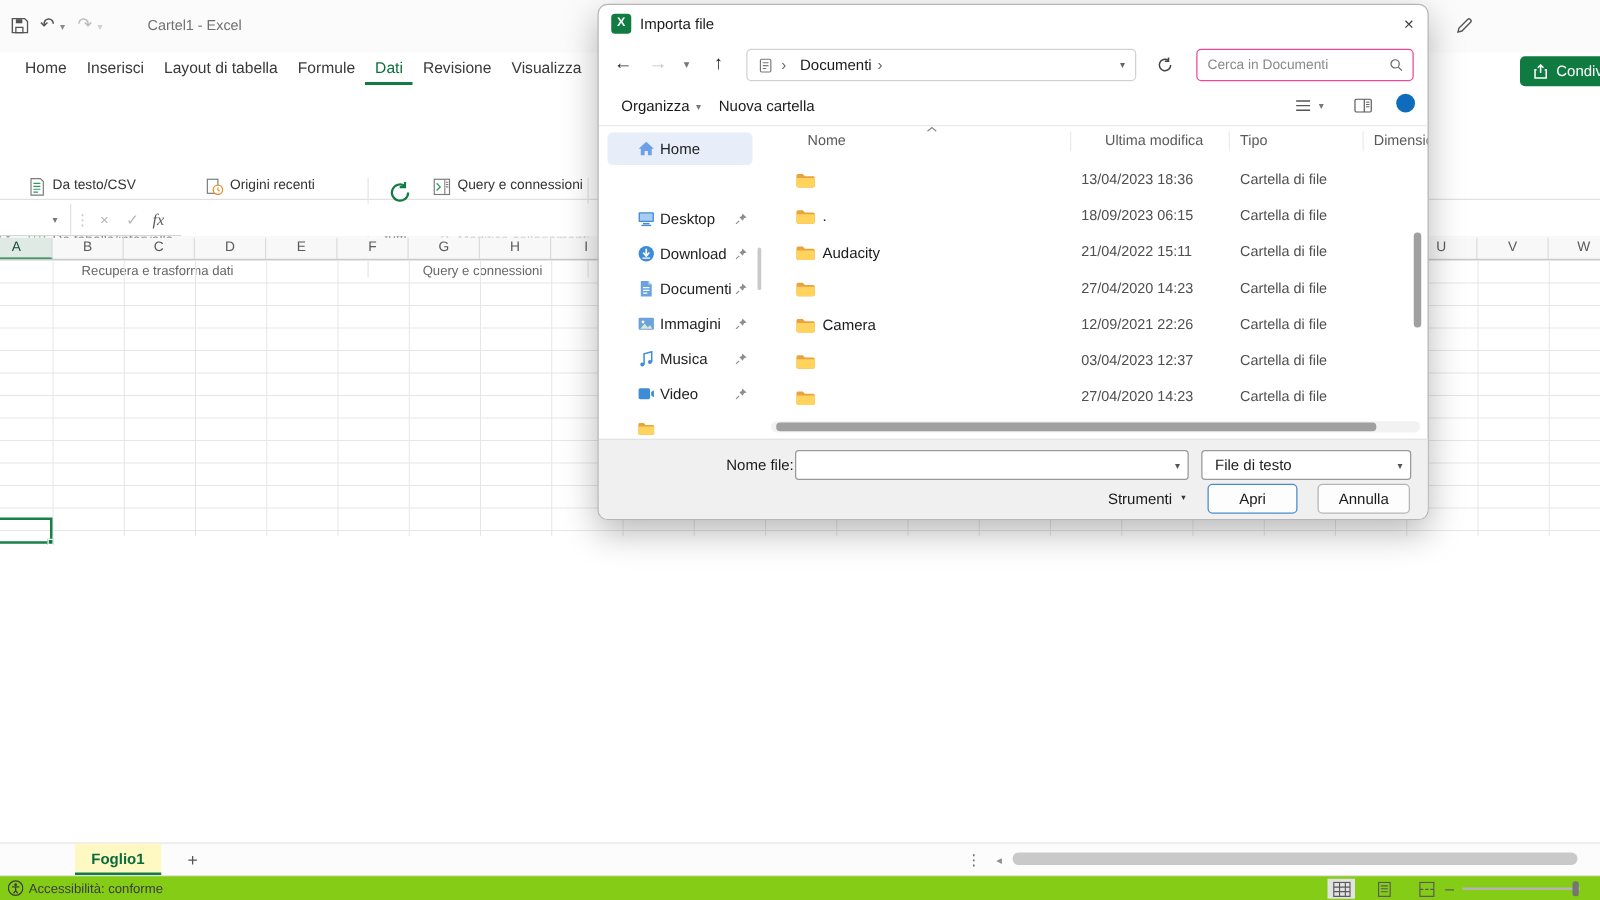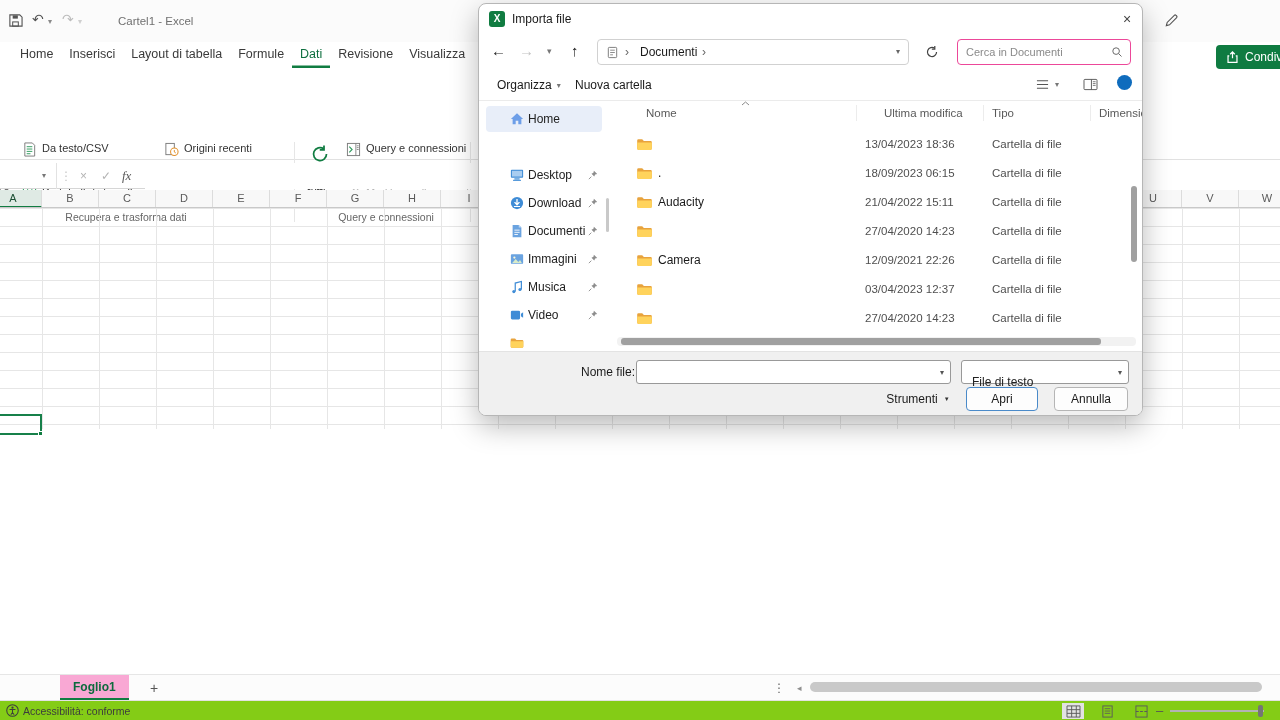--- a/index.html
+++ b/index.html
@@ -39,21 +39,21 @@
   .colh.sel{background:#dfeae4;border-bottom:2px solid #107c41;color:#1c4f33}
   .grid{position:absolute;left:0;top:208px;width:1280px;height:221px;
     background-image:linear-gradient(to right,#e6e6e6 1px,transparent 1px),
                      linear-gradient(to bottom,#e6e6e6 1px,transparent 1px);
     background-size:57px 18px;background-position:-15px 0}
   .selcell{position:absolute;left:-17px;top:206px;width:59px;height:21px;border:2px solid #17804a;background:transparent}
   .selhandle{position:absolute;right:-3px;bottom:-3px;width:5px;height:5px;background:#107c41;border:1px solid #fff}
   
   .sheetbar{position:absolute;left:0;top:674px;width:1280px;height:26px;background:#fcfcfc;border-top:1px solid #e6e6e6}
   .sheettab{position:absolute;left:60px;top:0;height:25px;line-height:24px;padding:0 13px;
-    font-size:12px;font-weight:600;color:#0c6b3d;border-bottom:2px solid #107c41;background:#f9a8d4}
+    font-size:12px;font-weight:600;color:#0c6b3d;border-bottom:2px solid #107c41;background:#fef9c3}
   .hthumb{position:absolute;left:810px;top:7px;width:452px;height:10px;border-radius:5px;background:#c9c9c9}
   .statusbar{position:absolute;left:0;top:700px;width:1280px;height:20px;background:#84cc16;border-top:1px solid #e2e2e2;font-size:10.5px;color:#3c3c3c}
   .viewbtn{position:absolute;top:2px;width:22px;height:16px;display:flex;align-items:center;justify-content:center;color:#5a5a5a}
   .viewbtn.active{background:#e2e2e2}
 
   
   .dlg{position:absolute;left:478px;top:3px;width:665px;height:413px;background:#fff;
     border:1px solid #b6b6b6;border-radius:8px;box-shadow:0 10px 28px rgba(0,0,0,.28);z-index:20;overflow:hidden}
   .dlg *{white-space:nowrap}
   .xlogo{position:absolute;left:10px;top:7px;width:16px;height:16px;background:#107c41;border-radius:3px;
@@ -82,21 +82,21 @@
   .frow svg{position:absolute;left:25px;top:8px;width:17px;height:13px}
   .fname{position:absolute;left:47px;top:0;line-height:29px;font-size:12px;color:#1a1a1a}
   .fmod{position:absolute;left:254px;top:0;line-height:29px;font-size:11.5px;color:#4f4f4f}
   .ftype{position:absolute;left:381px;top:0;line-height:29px;font-size:11.5px;color:#4f4f4f}
   .vthumb{position:absolute;left:652px;top:182px;width:6px;height:76px;background:#a0a0a0;border-radius:3px}
   .sthumb{position:absolute;left:127px;top:194px;width:3px;height:34px;background:#c9c9c9;border-radius:2px}
   .htrack{position:absolute;left:138px;top:333px;width:519px;height:9px;background:#f2f2f2;border-radius:4px}
   .hbar{position:absolute;left:142px;top:334px;width:480px;height:7px;background:#a0a0a0;border-radius:3px}
   .dfooter{position:absolute;left:0;top:347px;width:665px;height:66px;background:#f0f0f0;border-top:1px solid #e3e3e3}
   .combo{position:absolute;background:#fff;border:1px solid #999;border-radius:3px;height:24px}
-  .combo .val{position:absolute;left:10px;top:10px;line-height:22px;font-size:12px;color:#222}
+  .combo .val{position:absolute;left:10px;top:0;line-height:22px;font-size:12px;color:#222}
   .combo .dd{position:absolute;right:6px;top:7px;font-size:8px;color:#555}
   .fbtn{position:absolute;top:35px;height:24px;background:#fdfdfd;border-radius:4px;font-size:12px;color:#1a1a1a;
     text-align:center;line-height:22px}
   .fninput{position:absolute;left:4px;top:1px;width:280px;height:20px;border:none;outline:none;font-size:12px;
     font-family:"Liberation Sans",sans-serif}
 </style>
 </head>
 <body>
 
 <svg width="0" height="0" style="position:absolute">

